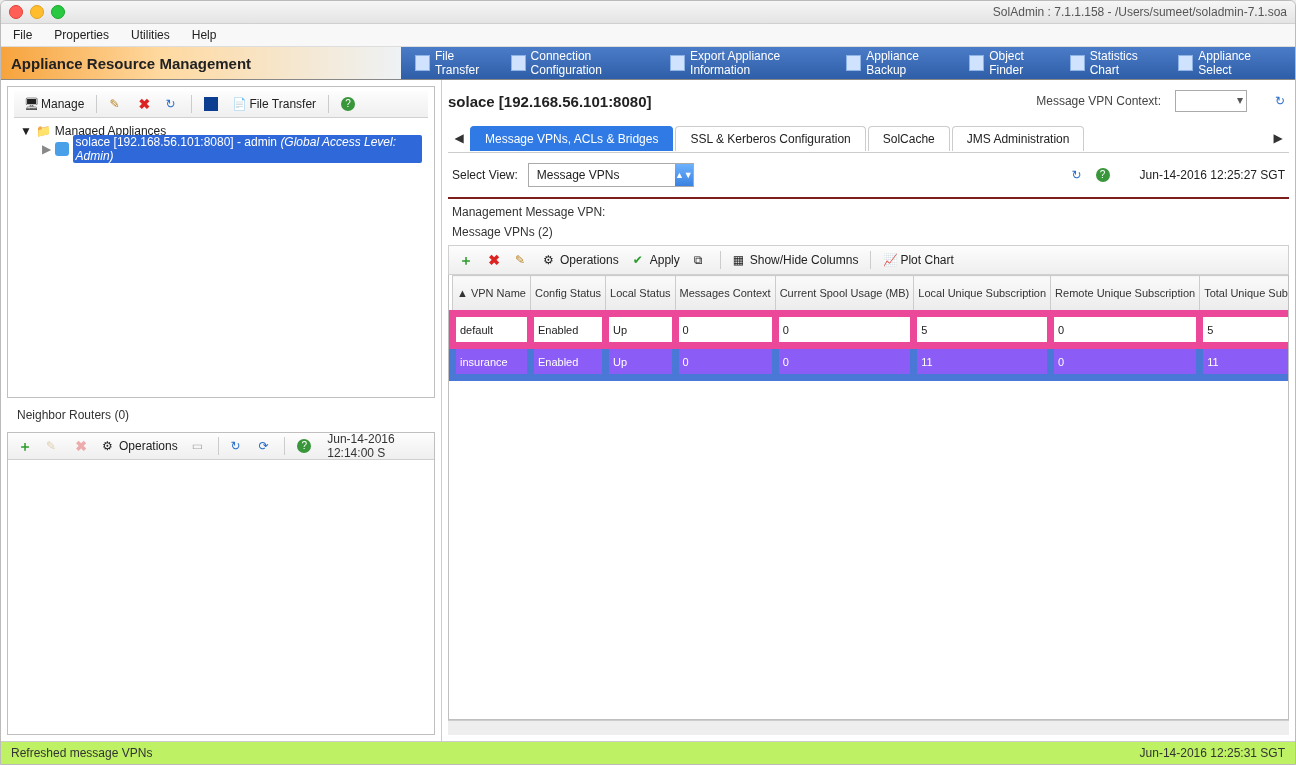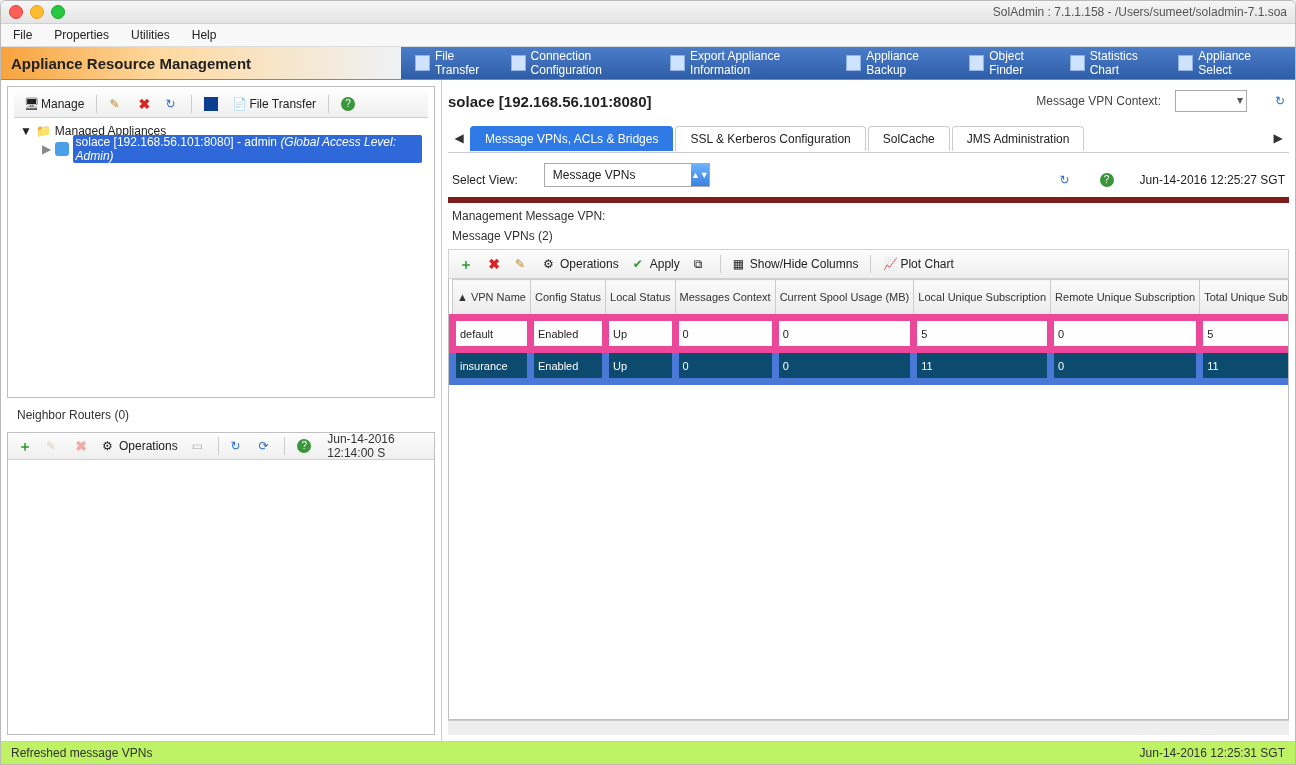--- a/index.html
+++ b/index.html
@@ -46,32 +46,32 @@
 .rightinner{flex:1;margin:6px;display:flex;flex-direction:column;min-height:0}
 .header-row{display:flex;align-items:center;gap:14px;padding:4px 0}
 .header-row h2{margin:0;font-size:15px;font-weight:bold}
 .ctxlabel{color:#444}
 .ctxsel{width:70px;height:20px;border:1px solid #aaa;background:#fff;position:relative}
 .ctxsel .arrow{position:absolute;right:3px;top:2px;color:#555}
 .tabs{display:flex;align-items:center;border-bottom:1px solid #ccc;margin-top:8px;position:relative;height:28px}
 .tabs .tarrow{width:22px;text-align:center;color:#333;font-size:12px;cursor:default}
 .tab{padding:5px 14px;border:1px solid #ccc;border-bottom:none;margin-right:2px;background:#fff;border-radius:4px 4px 0 0;cursor:default;white-space:nowrap}
 .tab.active{background:#2f7ae5;color:#fff;border-color:#2f7ae5}
-.viewrow{display:flex;align-items:flex-end;gap:26px;padding:10px 4px;border-bottom:6px solid #7f1d1d}
+.viewrow{display:flex;align-items:center;gap:10px;padding:10px 4px;border-bottom:2px solid #7f1d1d}
 .viewrow .spacer{flex:1}
 .combo{display:flex;align-items:center;border:1px solid #aaa;background:#fff;height:22px}
 .combo span{padding:0 8px}
 .combo .cbtn{width:18px;height:22px;background:linear-gradient(#6db2ff,#3a82e0);color:#fff;display:flex;align-items:center;justify-content:center;font-size:9px}
 .section-lbl{padding:6px 4px;color:#333}
 .gridtoolbar{height:28px;background:linear-gradient(#fdfdfd,#efefef);border:1px solid #d0d0d0;display:flex;align-items:center;gap:6px;padding:0 6px}
 .grid{border:1px solid #bfbfbf;border-top:none;flex:1;overflow:auto;min-height:0}
 table{border-collapse:collapse;width:100%;font-size:11px}
 th{background:linear-gradient(#fafafa,#ececec);border:1px solid #ccc;padding:2px 4px;font-weight:normal;color:#333;height:30px;overflow:hidden;white-space:nowrap;text-overflow:clip}
 td{border:7px solid #ec4899;padding:5px 4px;height:15px;white-space:nowrap;overflow:hidden}
-tr.selrow td{background:#0c4a6e;color:#fff;border-color:#4a78d6}
+tr.selrow td{background:#8b5cf6;color:#fff;border-color:#4a78d6}
 .statusbar{height:22px;border-top:1px solid #ccc;background:#bef264;display:flex;align-items:center;padding:0 10px;justify-content:space-between;font-size:12px;color:#333}
 .hscroll{height:14px;background:#eee;border-top:1px solid #ccc}
 </style>
 </head>
 <body>
 
 <div class="window">
 
   <div class="titlebar">
     <div class="traffic">
@@ -231,21 +231,21 @@
 
         <div class="viewrow">
           <span>Select View:</span>
           <div class="combo">
             <span style="min-width:130px">Message VPNs</span>
             <div class="cbtn">▲▼</div>
           </div>
           <div class="spacer"></div>
           <span class="icon-sm ic-ref">↻</span>
           <span class="ic-help">?</span>
-          <span style="margin-left:0">Jun-14-2016 12:25:27 SGT</span>
+          <span style="margin-left:20px">Jun-14-2016 12:25:27 SGT</span>
         </div>
 
         <div class="section-lbl">Management Message VPN:</div>
         <div class="section-lbl" style="padding-top:0">Message VPNs  (2)</div>
 
         <div class="gridtoolbar">
           <div class="tbtn">
               <span class="icon-sm ic-plus">＋</span>
             </div>
           <div class="tbtn">

